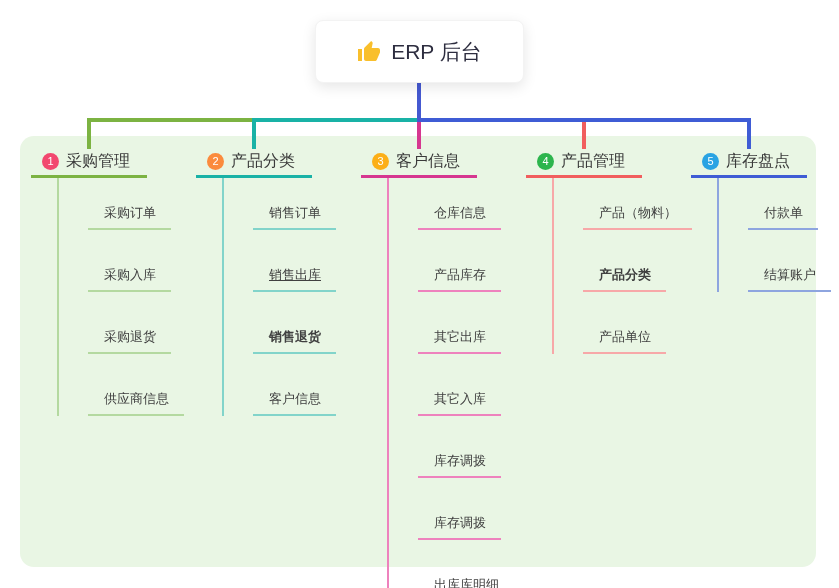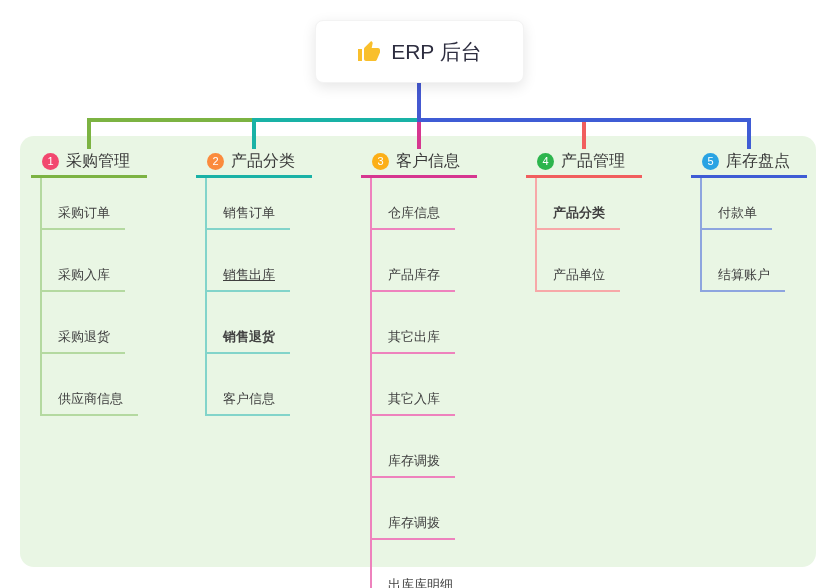--- a/index.html
+++ b/index.html
@@ -26,21 +26,21 @@
   .branch-head{
     display:flex;align-items:center;gap:7px;
     height:21px;padding:0 0 3px 11px;width:105px;
     border-bottom:3px solid;cursor:pointer;box-sizing:content-box;
   }
   .badge{
     width:17px;height:17px;border-radius:50%;flex:0 0 17px;
     color:#fff;font-size:11px;line-height:17px;text-align:center;
   }
   .branch-title{font-size:16px;color:#3a3a3a;white-space:nowrap;}
-  .children{border-left:2px solid;margin-left:9px;width:max-content;}
+  .children{border-left:2px solid;margin-left:26px;width:max-content;padding-left:29px;}
   .child{height:62px;display:flex;align-items:flex-end;width:max-content;}
   .child:first-child{height:52px;}
   .child-label{
     padding:0 15px 6px 16px;border-bottom:2px solid;
     font-size:13px;color:#404040;white-space:nowrap;cursor:pointer;
   }
 </style>
 </head>
 <body>
 
@@ -137,20 +137,23 @@
         </div>
       </div>
     </div>
     <div class="branch" style="left: 526px; top: 151px;">
       <div class="branch-head" style="border-bottom-color: rgb(241, 94, 94);">
         <span class="badge" style="background: rgb(45, 181, 77);">4</span>
         <span class="branch-title">产品管理</span>
       </div>
       <div class="children" style="border-left-color: rgb(247, 168, 168);">
         <div class="child">
+          <span class="child-label" style="border-bottom-color: rgb(247, 168, 168);">产品（物料）</span>
+        </div>
+        <div class="child">
           <span class="child-label" style="border-bottom-color: rgb(247, 168, 168); font-weight: bold;">产品分类</span>
         </div>
         <div class="child">
           <span class="child-label" style="border-bottom-color: rgb(247, 168, 168);">产品单位</span>
         </div>
       </div>
     </div>
     <div class="branch" style="left: 691px; top: 151px;">
       <div class="branch-head" style="border-bottom-color: rgb(63, 92, 213);">
         <span class="badge" style="background: rgb(41, 163, 227);">5</span>

